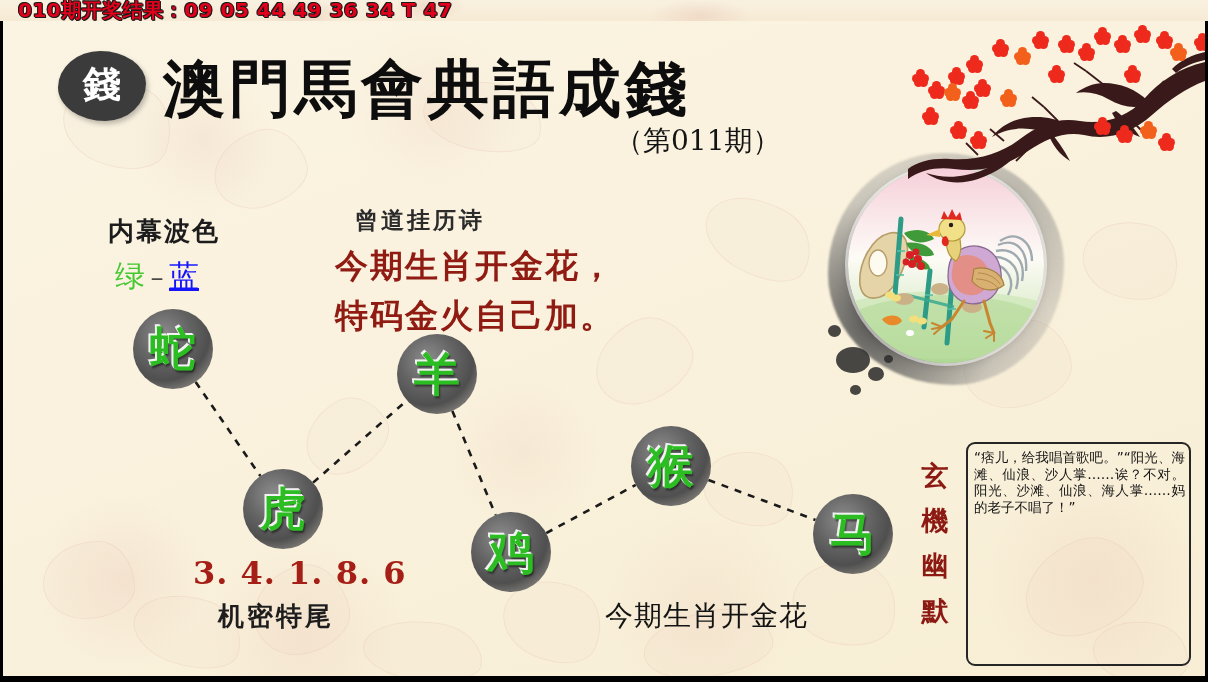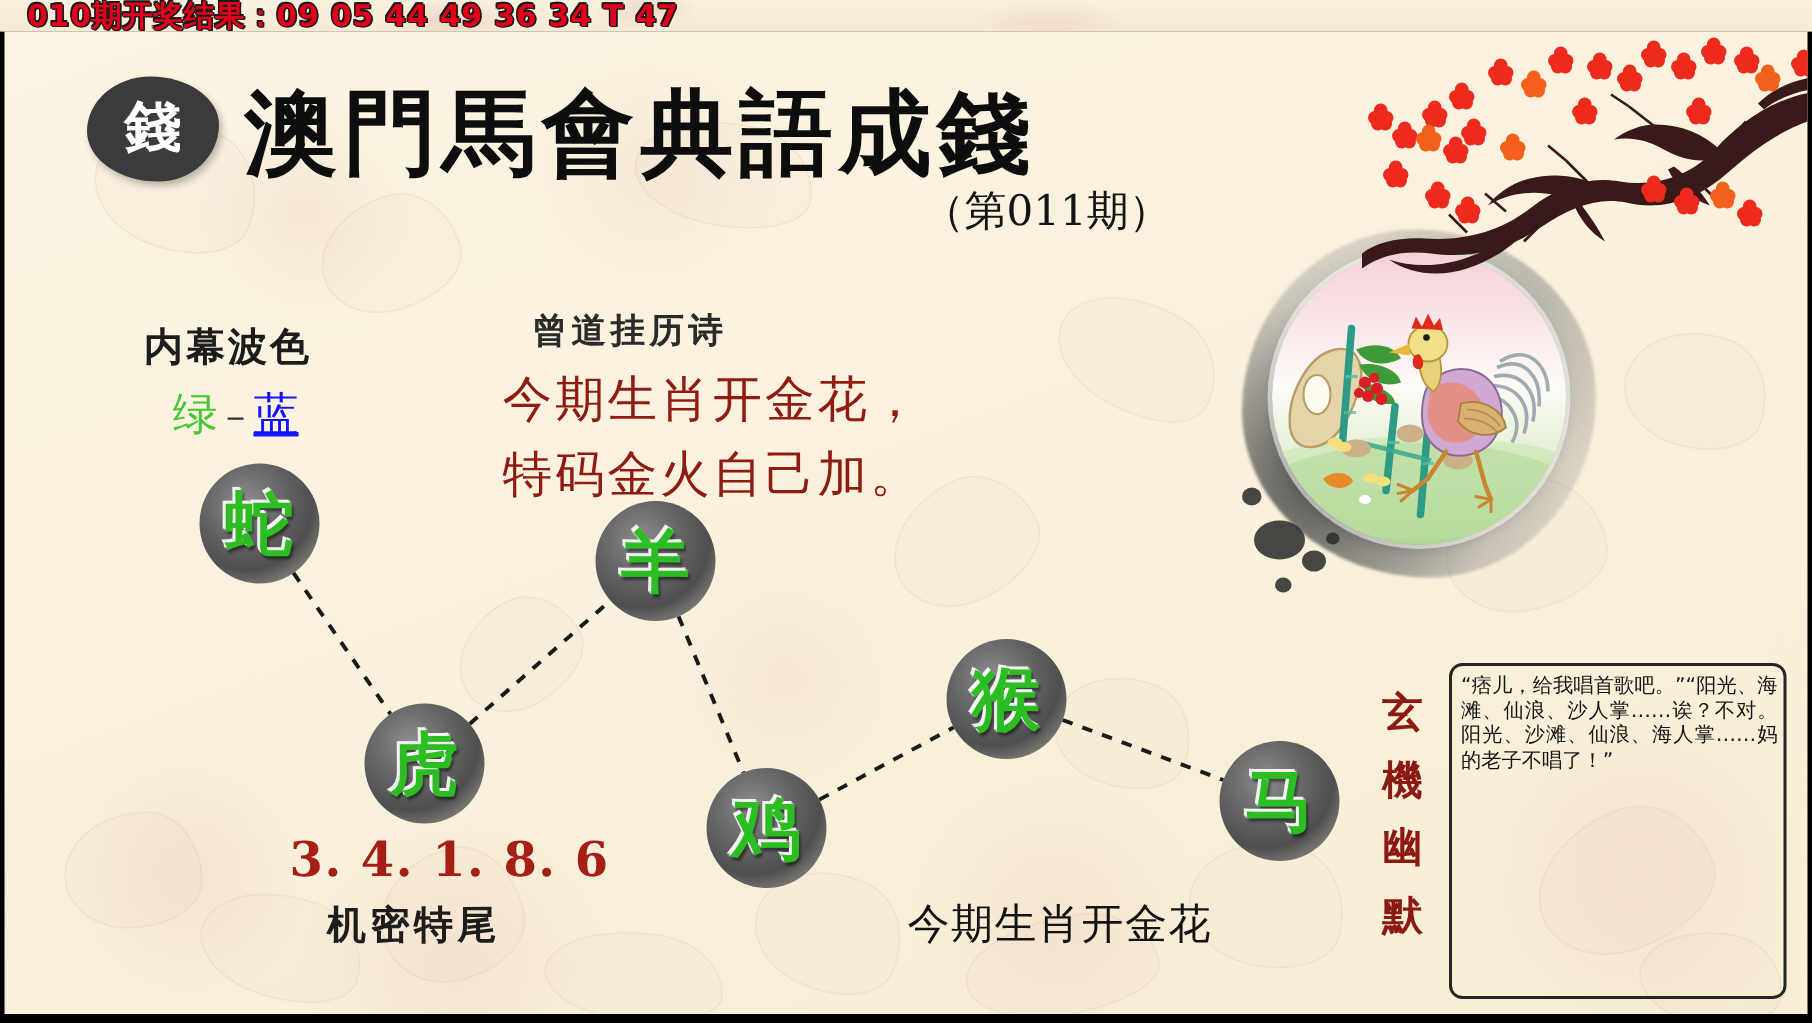--- a/index.html
+++ b/index.html
@@ -83,21 +83,21 @@
     font-size:62px;font-weight:bold;color:#0d0d0d;
     letter-spacing:4px;white-space:nowrap;
   }
   #issue{
     position:absolute;left:612px;top:101px;
     font-family:"DejaVu Serif","Liberation Serif",serif;
     font-size:28px;color:#141414;white-space:nowrap;
   }
   
   #bosetitle{
-    position:absolute;left:93px;top:193px;
+    position:absolute;left:105px;top:193px;
     font-family:"DejaVu Serif","Liberation Serif",serif;
     font-size:26px;font-weight:bold;color:#1c1c1c;
     letter-spacing:2px;white-space:nowrap;
   }
   #bosevals{
     position:absolute;left:112px;top:235px;
     font-family:"DejaVu Serif","Liberation Serif",serif;
     font-size:30px;white-space:nowrap;
   }
   #bosevals .g{color:#46c832;}
@@ -106,21 +106,21 @@
   
   #poemtitle{
     position:absolute;left:352px;top:184px;
     font-family:"DejaVu Serif","Liberation Serif",serif;
     font-size:23px;color:#2b2b2b;font-weight:bold;
     letter-spacing:3px;white-space:nowrap;
   }
   .poemline{
     position:absolute;left:332px;
     font-family:"DejaVu Serif","Liberation Serif",serif;
-    font-size:33px;color:#8f1b12;font-weight:normal;
+    font-size:33px;color:#8f1b12;font-weight:bold;
     letter-spacing:2px;white-space:nowrap;
   }
   #poem1{top:223px;}
   #poem2{top:261px;margin-top:12px;}
   
   .stone{
     position:absolute;width:80px;height:80px;border-radius:50%;
     background:
       radial-gradient(circle at 38% 32%, #8d8d8d 0%, #636363 38%, #4f4f4f 62%, rgba(92,92,92,.75) 82%, rgba(120,120,120,0) 100%);
     display:flex;align-items:center;justify-content:center;

